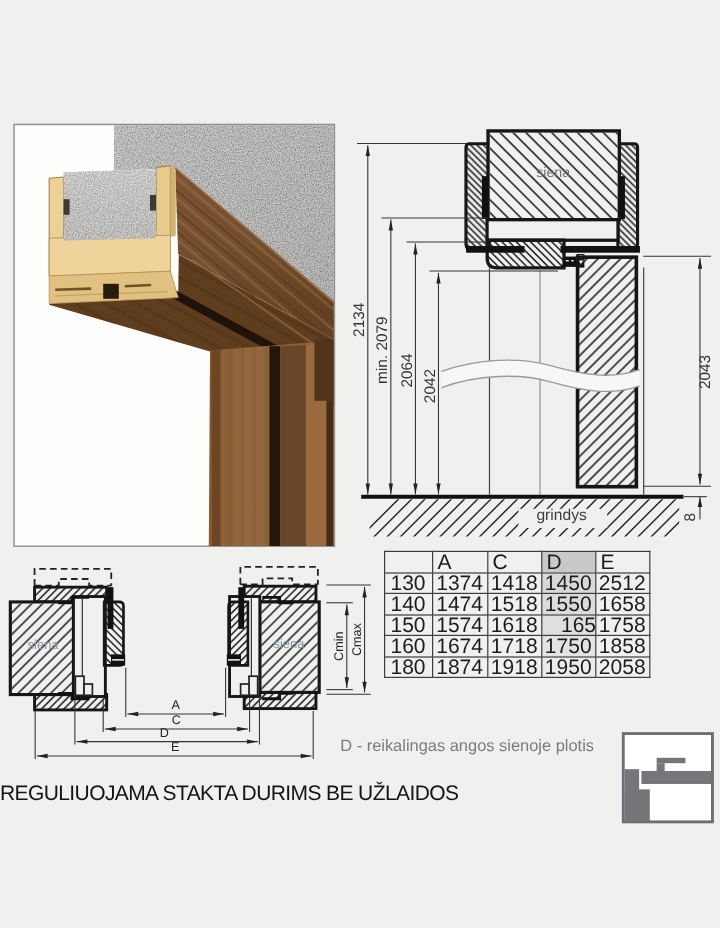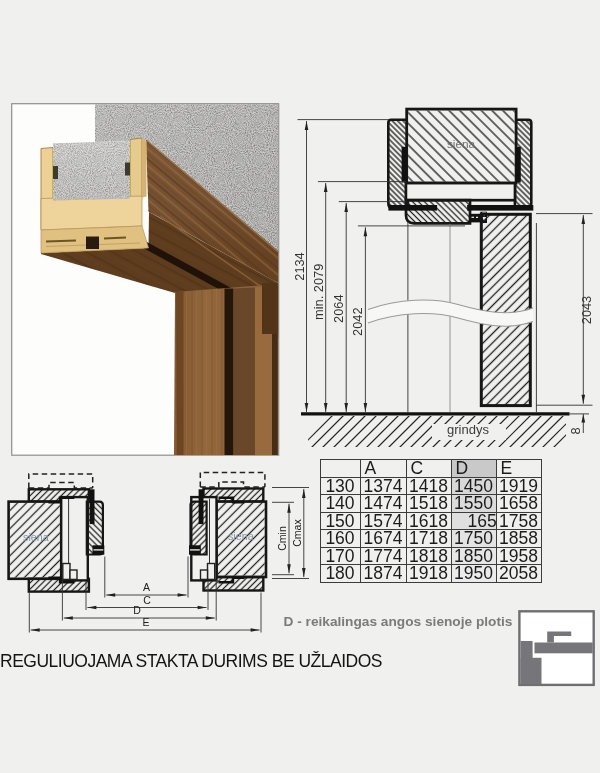--- a/index.html
+++ b/index.html
@@ -384,21 +384,21 @@
           <td style="text-align:left;padding-left:4px;">A</td>
           <td style="text-align:left;padding-left:4px;">C</td>
           <td style="text-align:left;padding-left:4px;background:#c9c9c9;">D</td>
           <td style="text-align:left;padding-left:4px;">E</td>
         </tr>
 <tr style="font-size:17.5px;">
           <td>130</td>
           <td>1374</td>
           <td>1418</td>
           <td style="background:#d8d8d8;">1450</td>
-          <td>1919</td>
+          <td>2512</td>
         </tr>
 <tr style="font-size:17.5px;">
           <td>140</td>
           <td>1474</td>
           <td>1518</td>
           <td style="background:#dbdbdb;">1550</td>
           <td>1658</td>
         </tr>
 <tr style="font-size:17.5px;">
           <td>150</td>
@@ -408,32 +408,25 @@
           <td>1758</td>
         </tr>
 <tr style="font-size:17.5px;">
           <td>160</td>
           <td>1674</td>
           <td>1718</td>
           <td style="background:#e3e3e3;">1750</td>
           <td>1858</td>
         </tr>
 <tr style="font-size:17.5px;">
-          <td>170</td>
-          <td>1774</td>
-          <td>1818</td>
-          <td style="background:#e7e7e7;">1850</td>
-          <td>1958</td>
-        </tr>
-<tr style="font-size:17.5px;">
           <td>180</td>
           <td>1874</td>
           <td>1918</td>
           <td style="background:#ebebeb;">1950</td>
           <td>2058</td>
         </tr>
 </tbody>
     </table>
 </div>
 
-<div class="abs" style="left:283.5px;top:614px;font-size:13.7px;font-weight:bold;color:#7b7b7b;">D - reikalingas angos sienoje plotis</div>
+<div class="abs" style="left:283.5px;top:614px;font-size:13.7px;font-weight:normal;color:#7b7b7b;">D - reikalingas angos sienoje plotis</div>
 
 <div class="abs" style="left:0;top:651px;width:560px;text-align:left;font-size:17.5px;letter-spacing:-0.5px;color:#141414;">REGULIUOJAMA STAKTA DURIMS BE UŽLAIDOS</div>
 
 </body></html>

